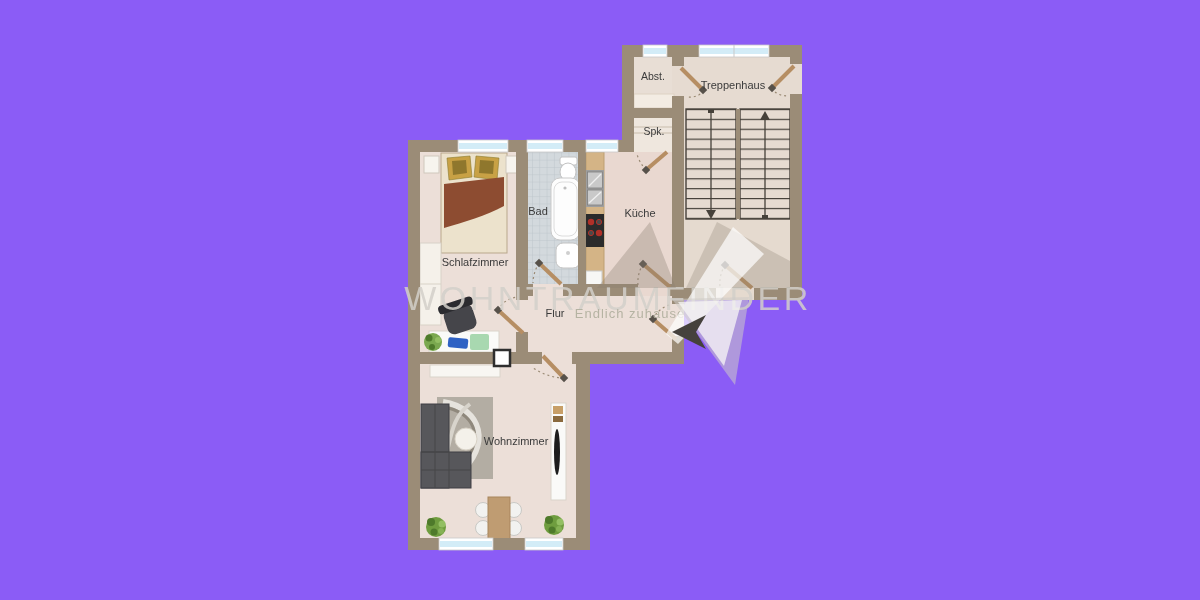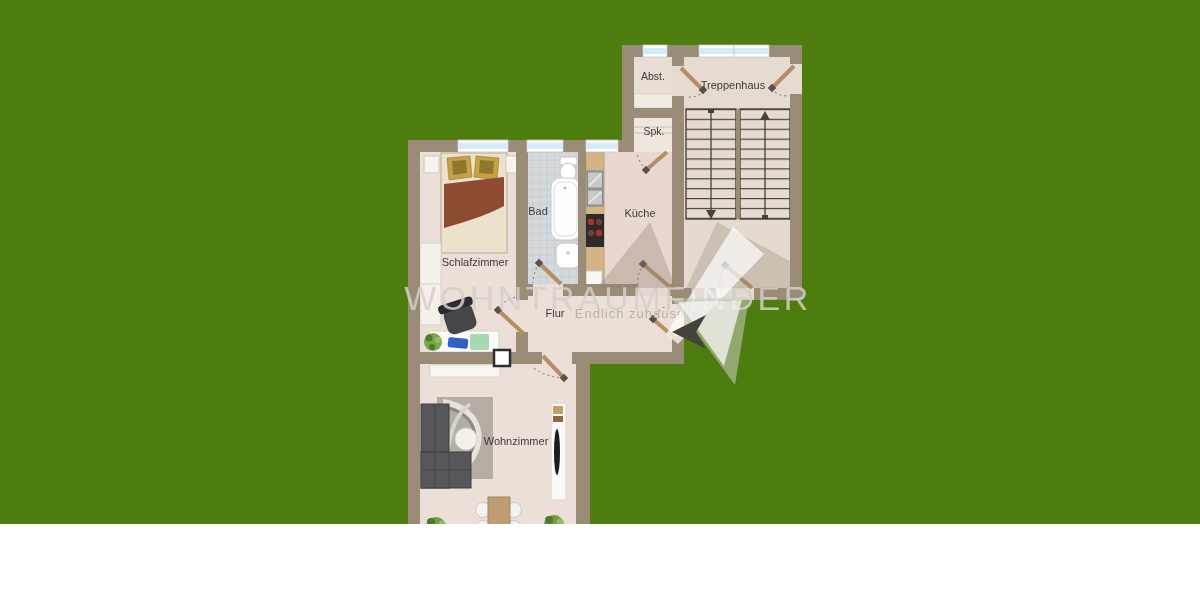--- a/index.html
+++ b/index.html
@@ -1,16 +1,16 @@
 <!DOCTYPE html>
 <html><head>
 <meta charset="utf-8">
 <style>
   html,body{margin:0;padding:0;background:#ffffff;}
-  .stage{position:relative;width:1200px;height:524px;background:#4d7c0f;overflow:hidden;
+  .stage{position:relative;width:1200px;height:600px;background:#8b5cf6;overflow:hidden;
          font-family:"Liberation Sans", sans-serif;}
   svg{position:absolute;left:0;top:0;}
   text{font-family:"Liberation Sans", sans-serif;}
   .room-label{fill:#3b3b3b;font-size:11px;}
   .room-label-small{fill:#3b3b3b;font-size:10.5px;}
   .wm-brand{fill:#d3d0ca;opacity:0.85;font-size:34px;letter-spacing:3.5px;}
   .wm-tagline{fill:#b3b1a0;opacity:0.95;font-size:13px;letter-spacing:1px;}
 </style>
 </head>
 <body>

